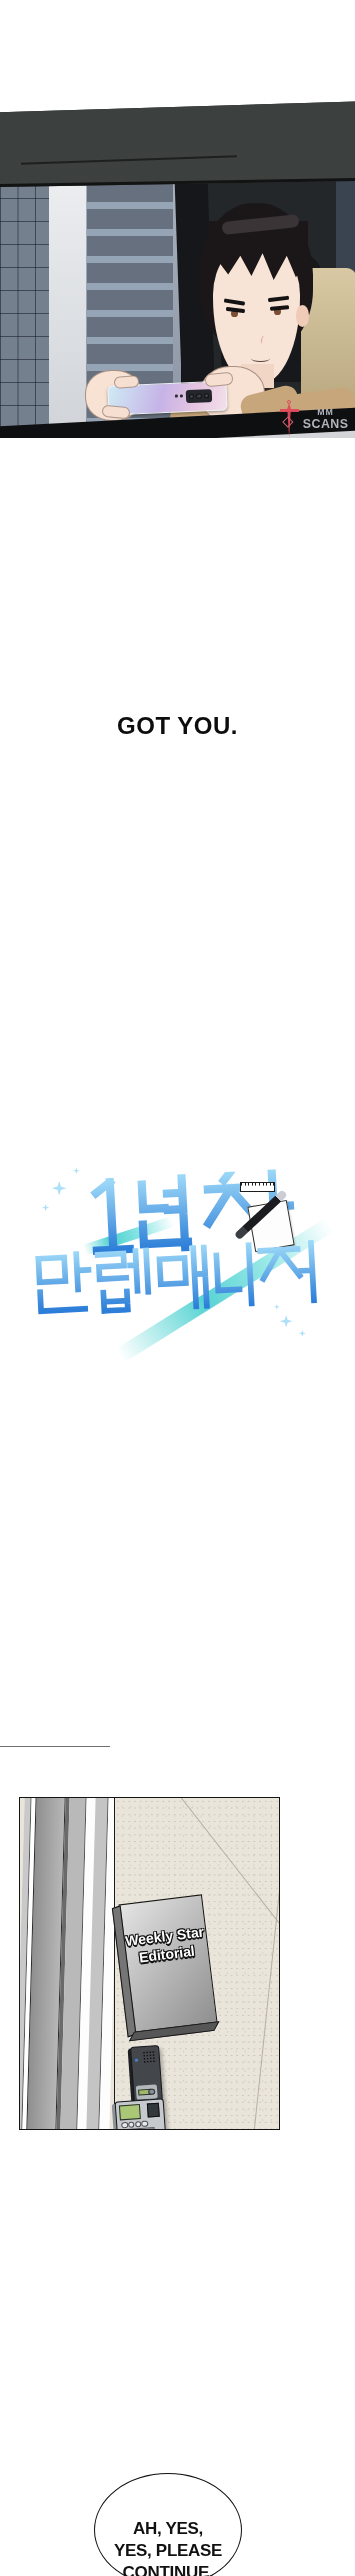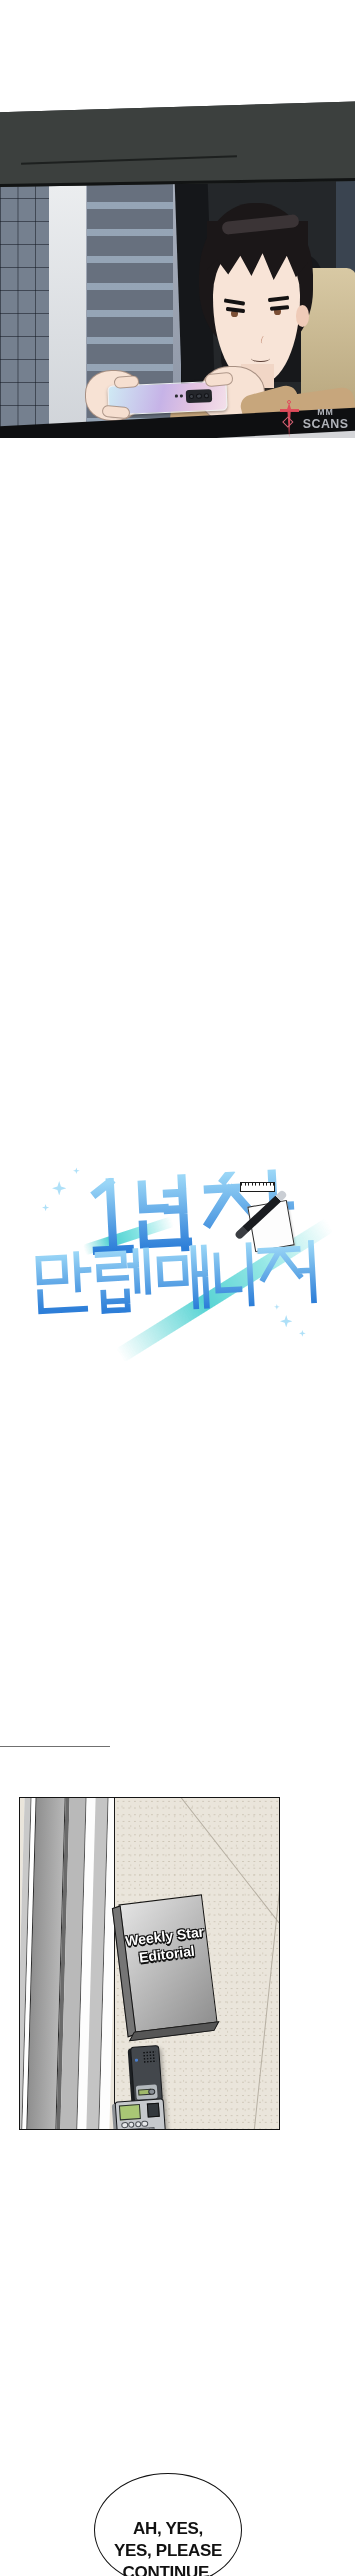--- a/index.html
+++ b/index.html
@@ -171,20 +171,21 @@
           <div class="wm-blade"></div>
           <div class="wm-dia"></div>
       </div>
       <div class="wm-text">
         <span class="wm-s">MM</span>
         <span class="wm-big">SCANS</span>
       </div>
     </div>
   </section>
 
+  <div class="caption">GOT YOU.</div>
 
   <section class="logo-wrap">
     <div class="streak" style="left:82px;top:76px;width:93px;height:11.3px;transform:rotate(162deg);
          background:linear-gradient(90deg,transparent,#6fe0de 40%,#2ec9c9 70%,transparent);opacity:.85;"></div>
     <div class="streak" style="left:10.3px;top:155px;width:247px;height:15.5px;transform:rotate(148deg);transform-origin:70% 50%;
          background:linear-gradient(90deg,transparent,#7fe3e0 30%,#2ec9c9 60%,transparent);opacity:.8;"></div>
 
     <svg class="abs" style="left:77px;top:19.6px;transform:rotate(-3deg);" width="222" height="77" viewBox="0 0 430 150" role="img" aria-label="1년차">
       <defs>
         <linearGradient id="lg1" x1="0" y1="0" x2="0" y2="1">

